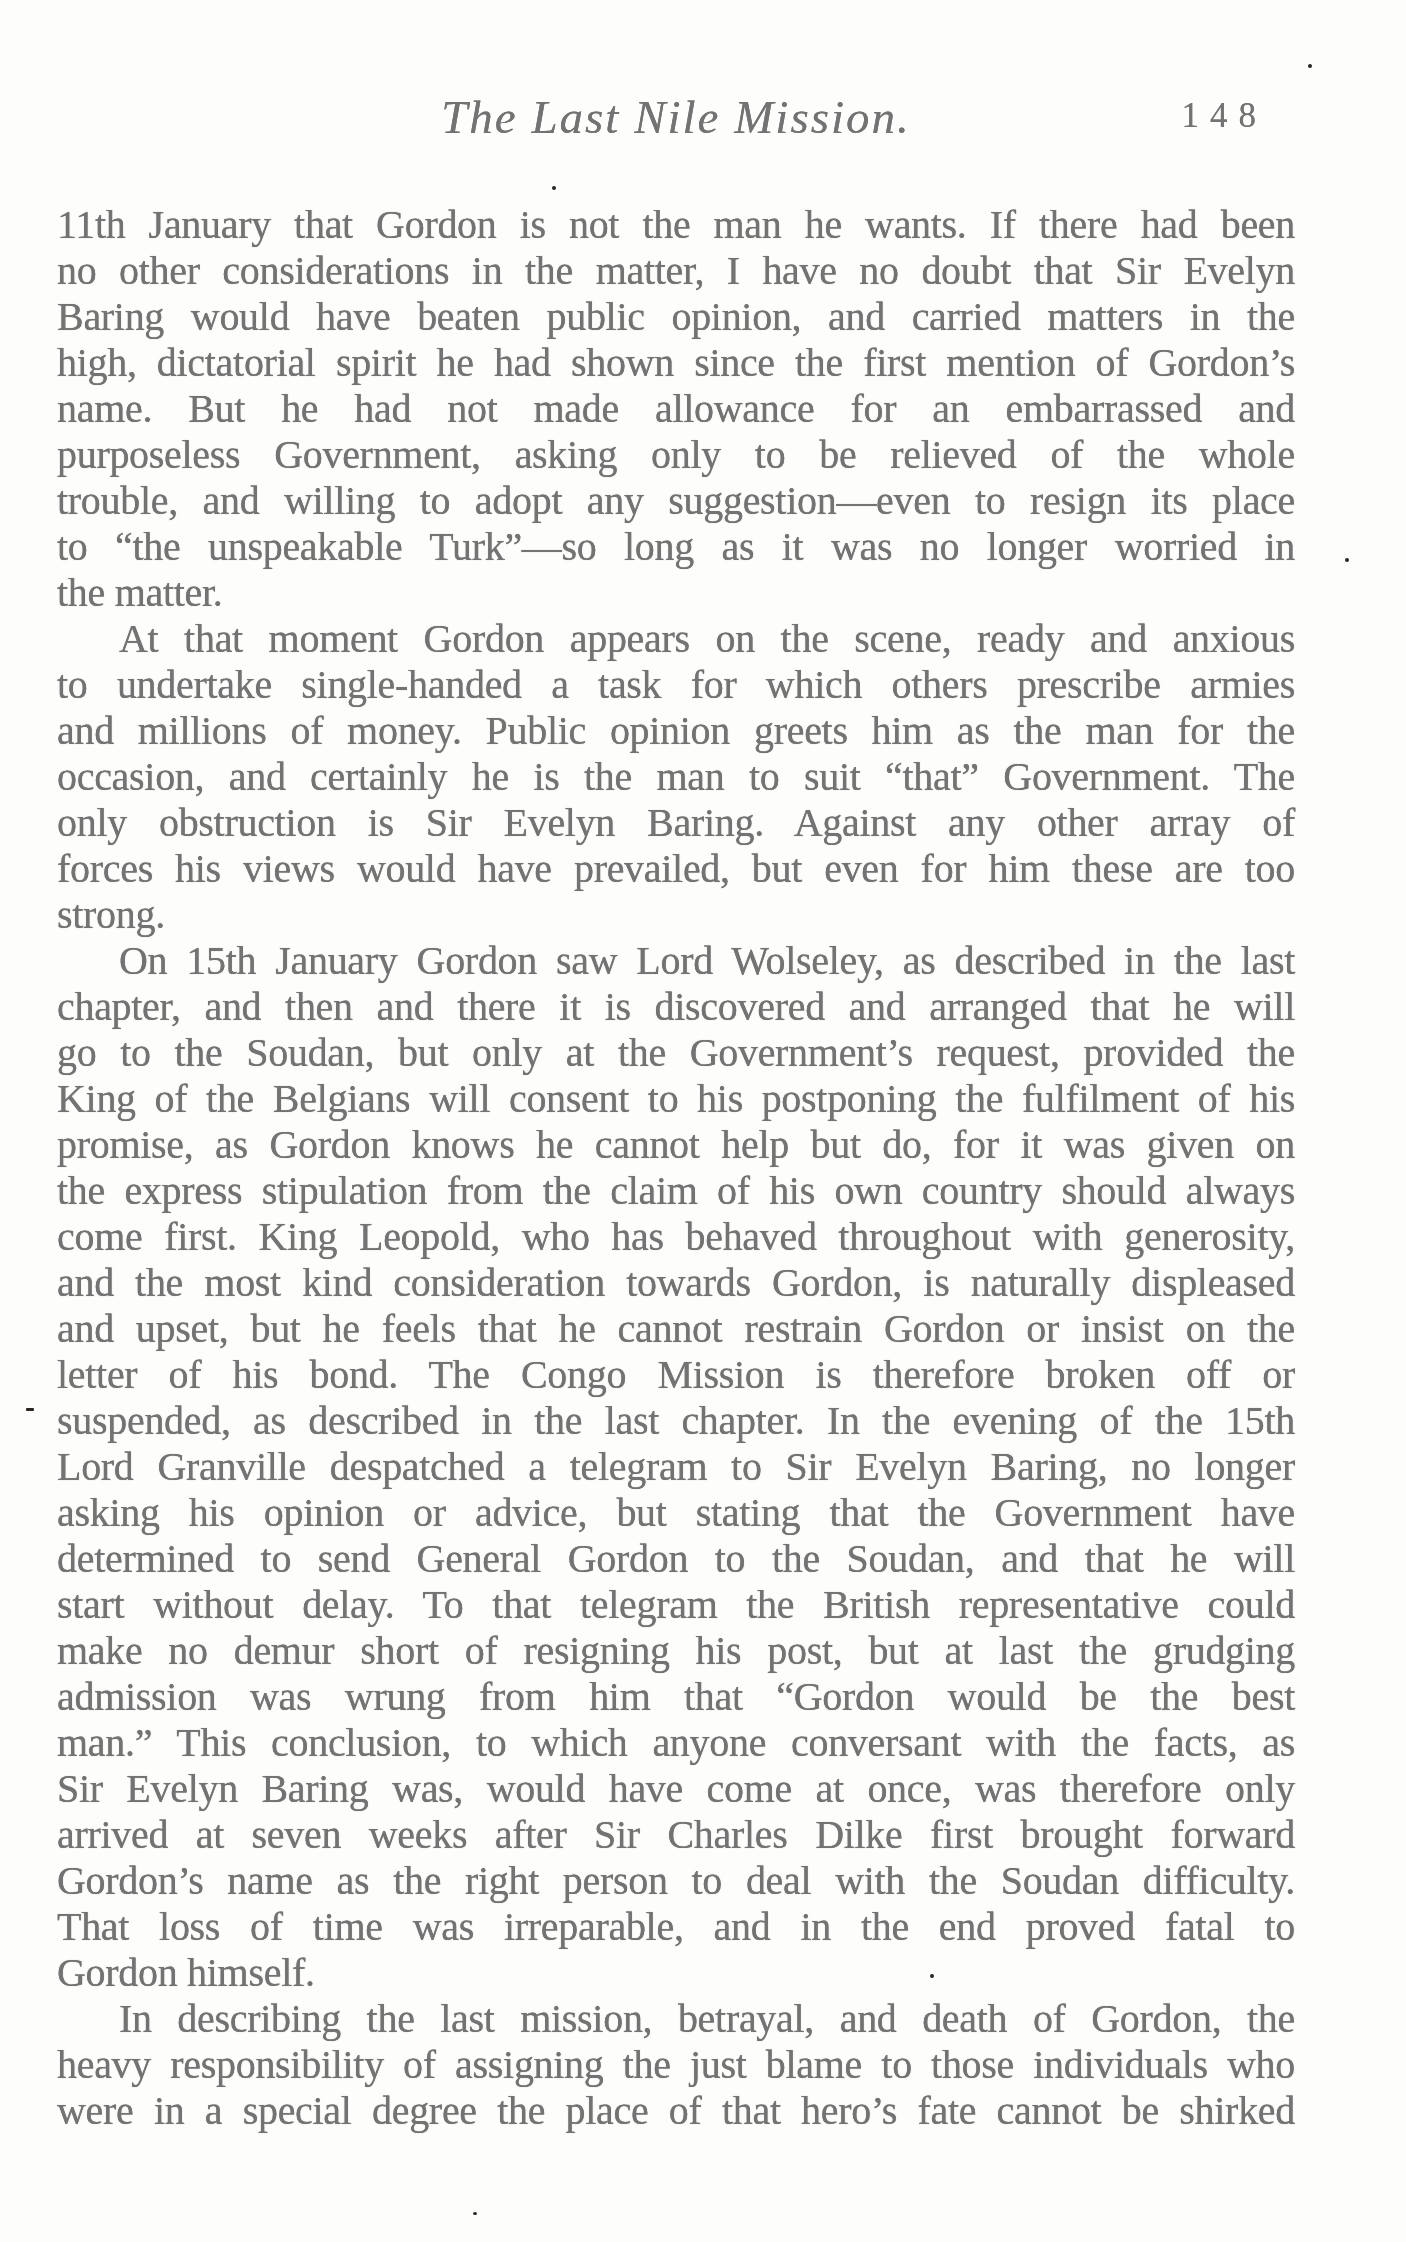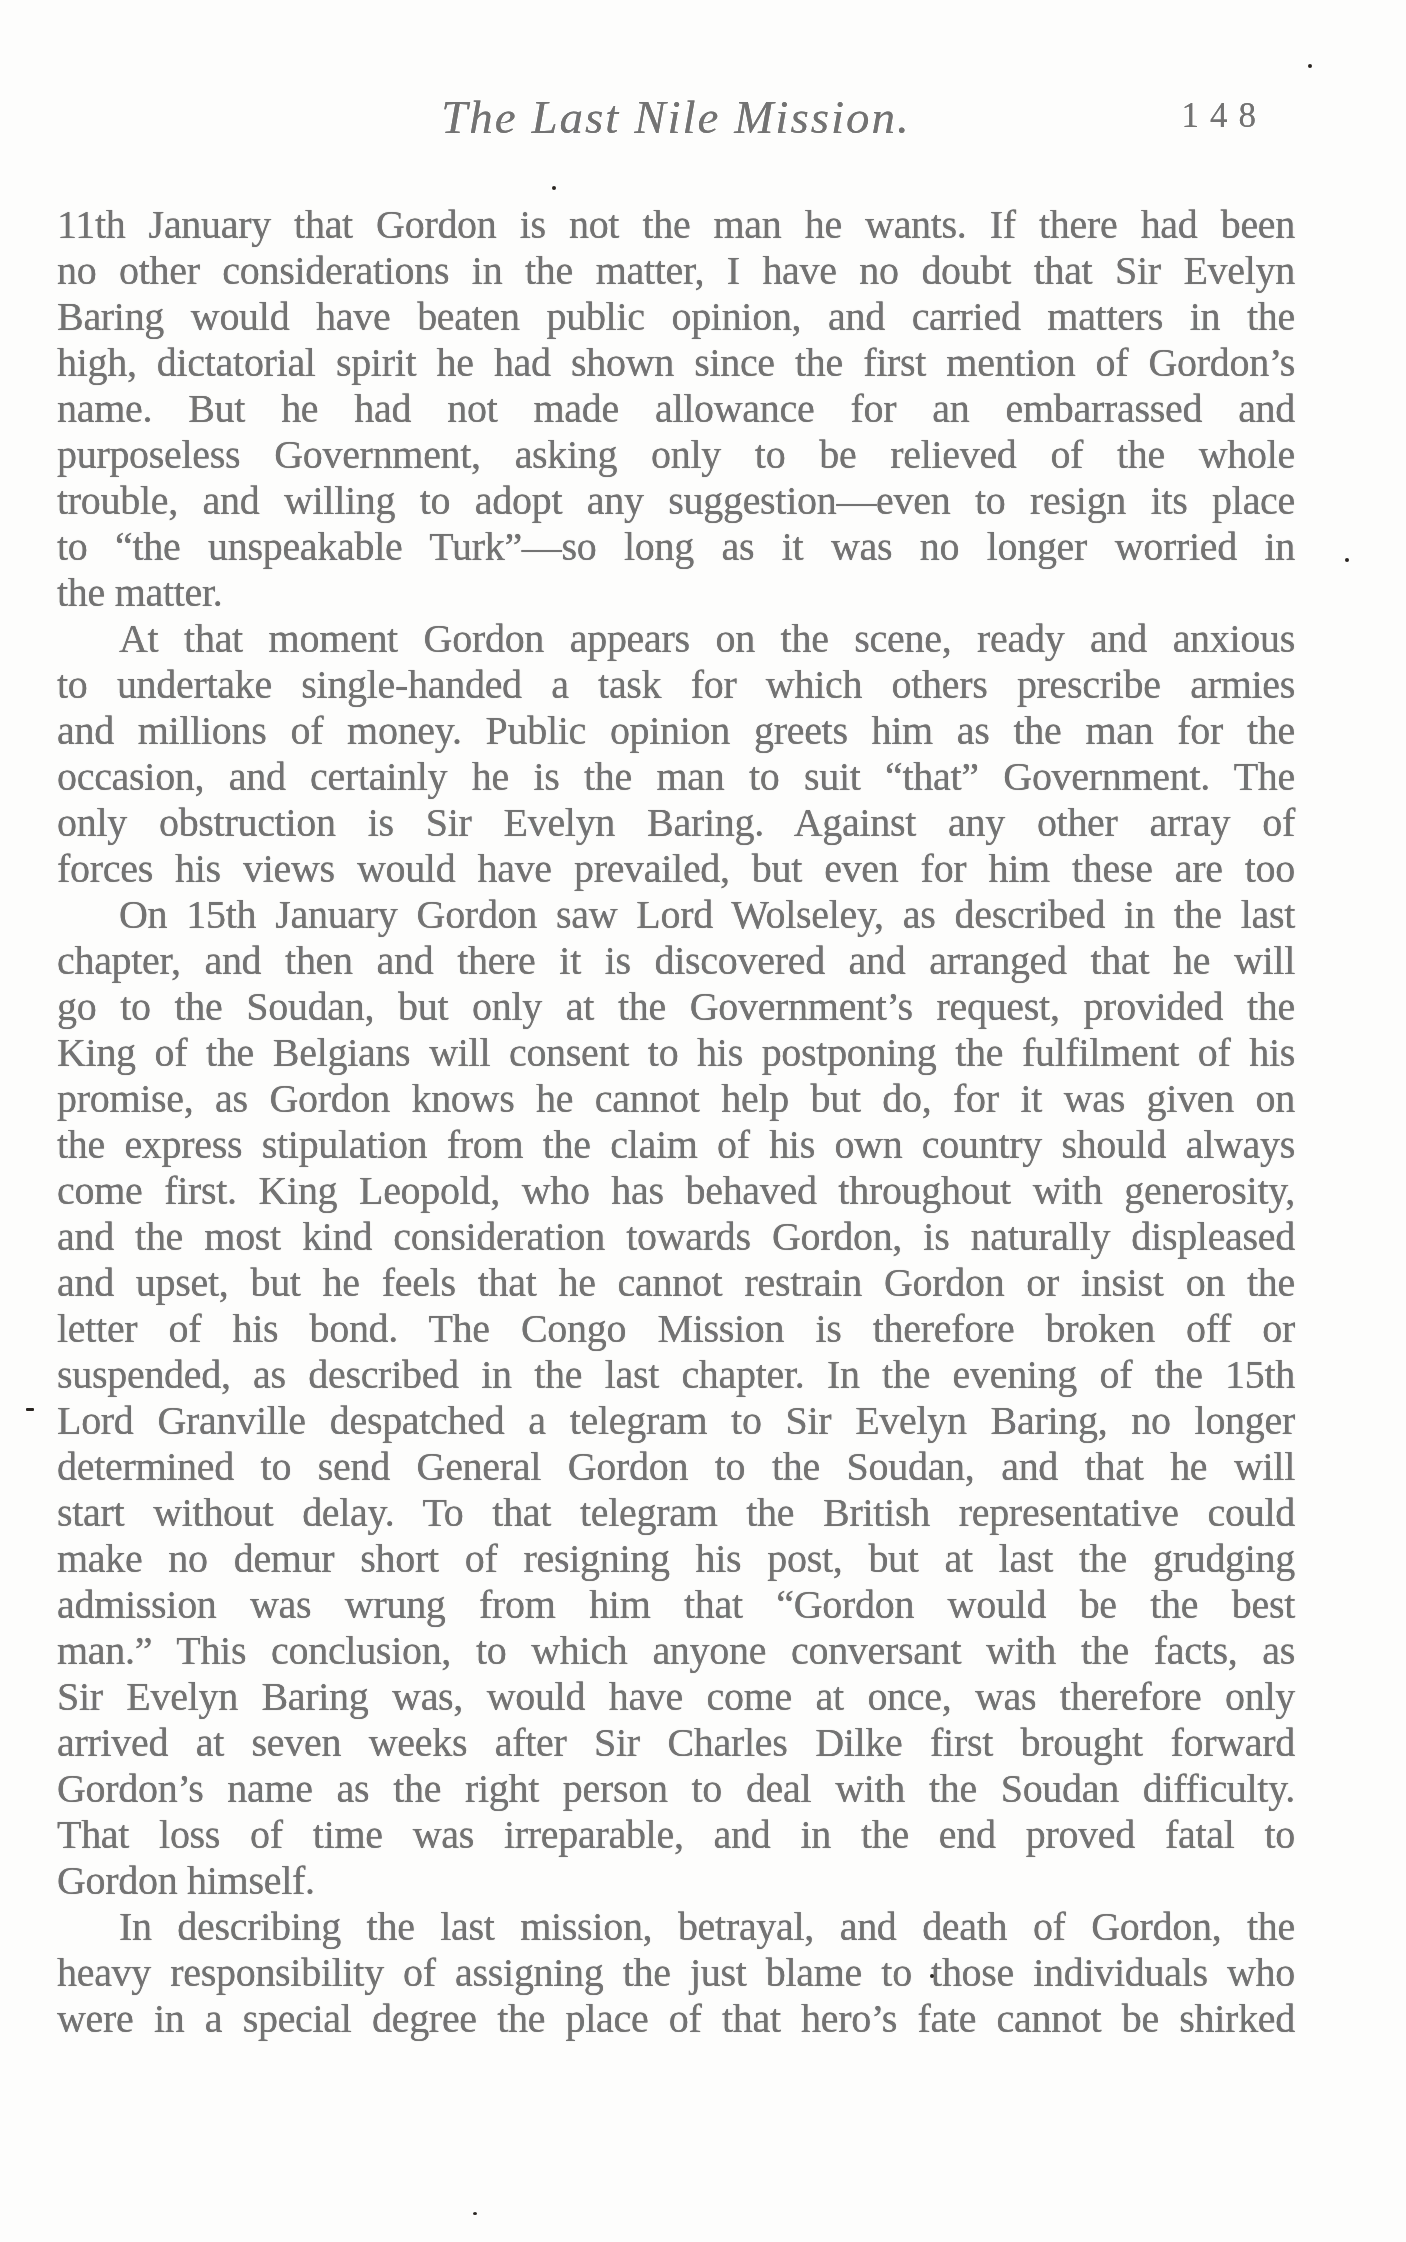--- a/index.html
+++ b/index.html
@@ -95,34 +95,36 @@
         <div class="line">to “the unspeakable Turk”—so long as it was no longer worried in</div>
         <div class="line para-end">the matter.</div>
       </div>
       <div class="paragraph">
         <div class="line indent">At that moment Gordon appears on the scene, ready and anxious</div>
         <div class="line">to undertake single-handed a task for which others prescribe armies</div>
         <div class="line">and millions of money.  Public opinion greets him as the man for the</div>
         <div class="line">occasion, and certainly he is the man to suit “that” Government.  The</div>
         <div class="line">only obstruction is Sir Evelyn Baring.  Against any other array of</div>
         <div class="line">forces his views would have prevailed, but even for him these are too</div>
+        <div class="line para-end">strong.</div>
       </div>
       <div class="paragraph">
         <div class="line indent">On 15th January Gordon saw Lord Wolseley, as described in the last</div>
         <div class="line">chapter, and then and there it is discovered and arranged that he will</div>
         <div class="line">go to the Soudan, but only at the Government’s request, provided the</div>
         <div class="line">King of the Belgians will consent to his postponing the fulfilment of his</div>
         <div class="line">promise, as Gordon knows he cannot help but do, for it was given on</div>
         <div class="line">the express stipulation from the claim of his own country should always</div>
         <div class="line">come first.  King Leopold, who has behaved throughout with generosity,</div>
         <div class="line">and the most kind consideration towards Gordon, is naturally displeased</div>
         <div class="line">and upset, but he feels that he cannot restrain Gordon or insist on the</div>
         <div class="line">letter of his bond.  The Congo Mission is therefore broken off or</div>
         <div class="line">suspended, as described in the last chapter.  In the evening of the 15th</div>
         <div class="line">Lord Granville despatched a telegram to Sir Evelyn Baring, no longer</div>
+        <div class="line">asking his opinion or advice, but stating that the Government have</div>
         <div class="line">determined to send General Gordon to the Soudan, and that he will</div>
         <div class="line">start without delay.  To that telegram the British representative could</div>
         <div class="line">make no demur short of resigning his post, but at last the grudging</div>
         <div class="line">admission was wrung from him that “Gordon would be the best</div>
         <div class="line">man.”  This conclusion, to which anyone conversant with the facts, as</div>
         <div class="line">Sir Evelyn Baring was, would have come at once, was therefore only</div>
         <div class="line">arrived at seven weeks after Sir Charles Dilke first brought forward</div>
         <div class="line">Gordon’s name as the right person to deal with the Soudan difficulty.</div>
         <div class="line">That loss of time was irreparable, and in the end proved fatal to</div>
         <div class="line para-end">Gordon himself.</div>

